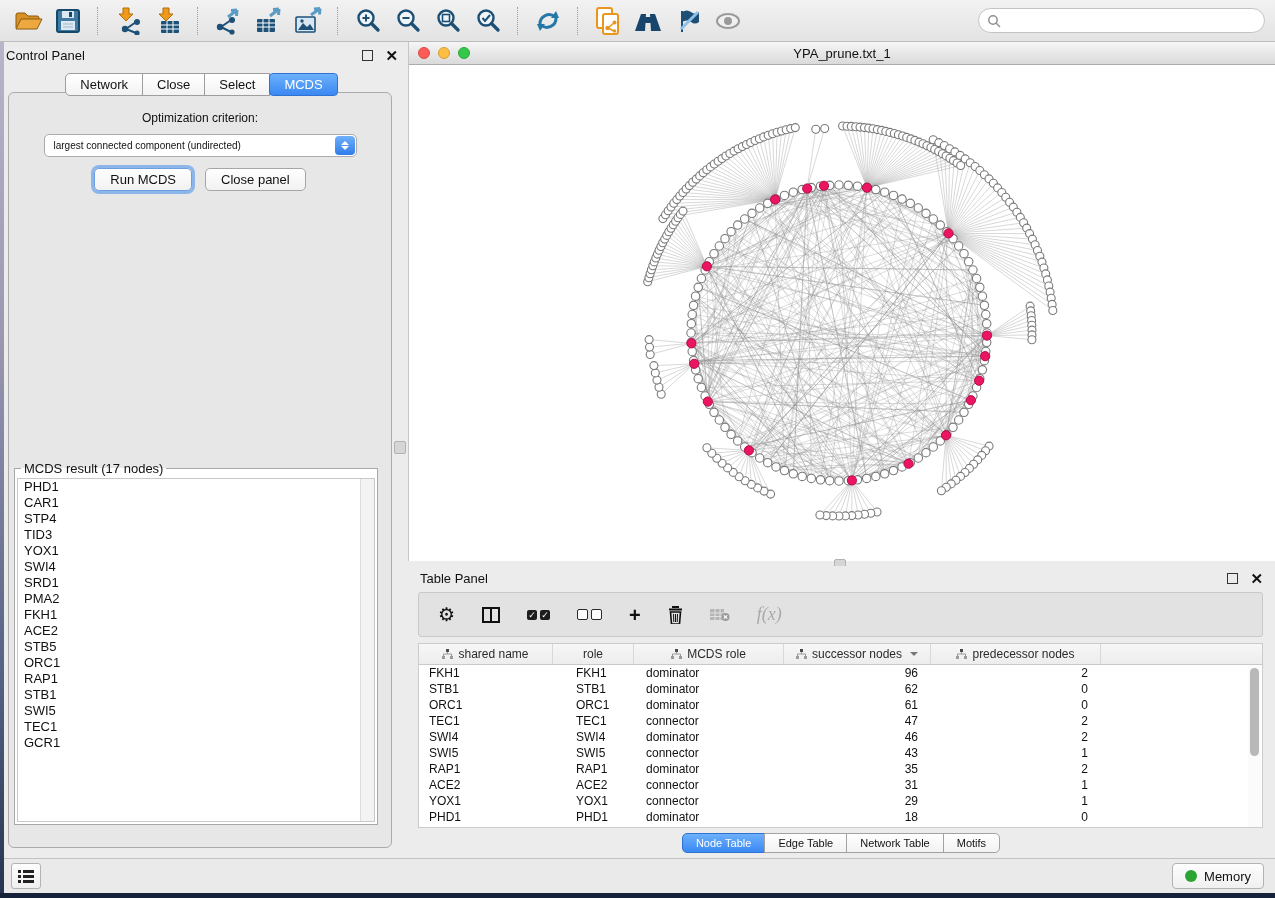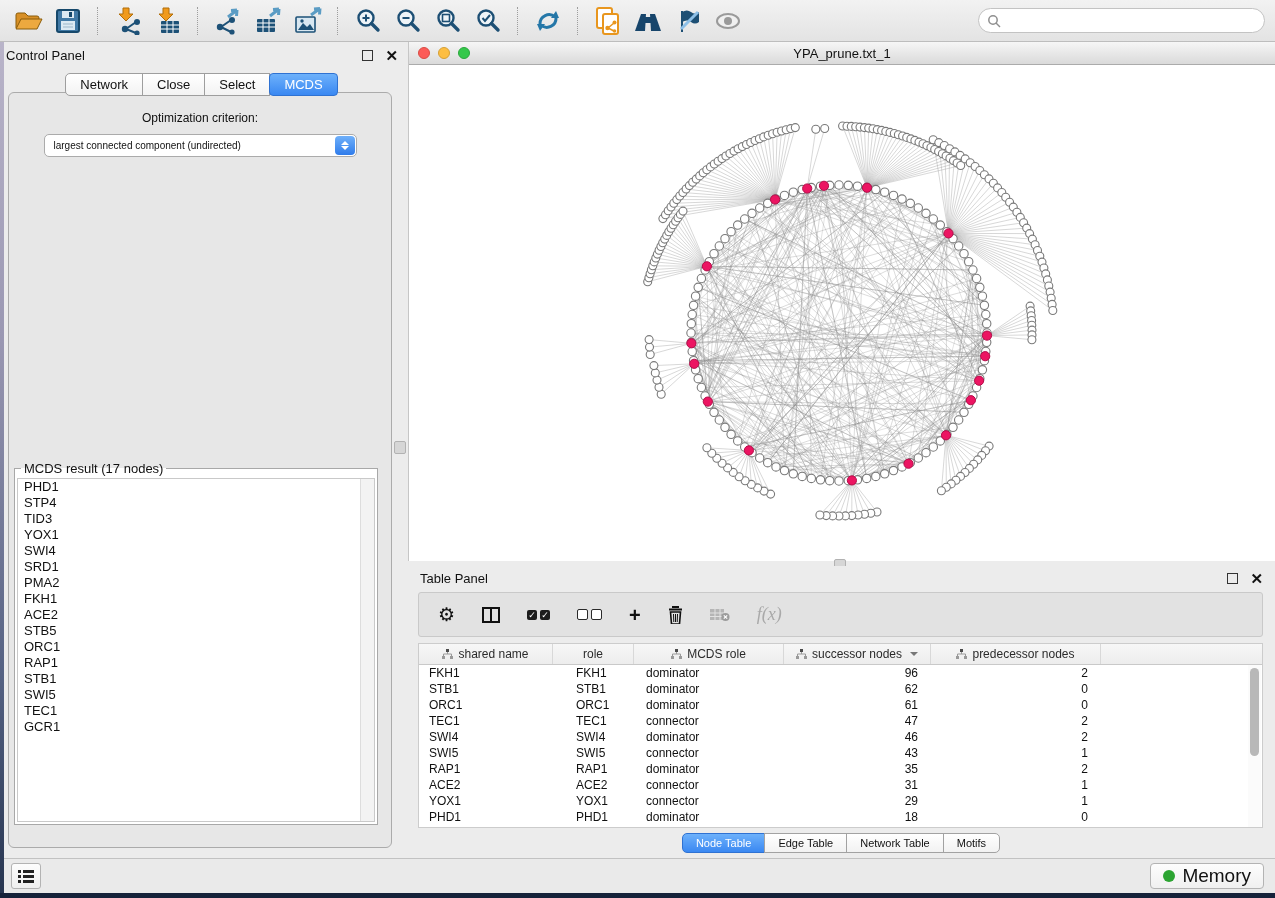--- a/index.html
+++ b/index.html
@@ -106,21 +106,21 @@
   .tp-tab:first-child{border-radius:5px 0 0 5px;}
   .tp-tab:last-child{border-radius:0 5px 5px 0;}
   .tp-tab.active{background:linear-gradient(#6db1fb,#3a88f2);color:#fff;border-color:#2f72d2;border-radius:5px 0 0 5px;}
 
   
   .statusbar{position:absolute;left:0;top:858px;width:1275px;height:35px;box-sizing:border-box;
     background:#eaeaea;border-top:1px solid #c2c2c2;display:flex;align-items:center;padding:0 11px;}
   .sb-listbtn{width:28px;height:24px;background:linear-gradient(#fdfdfd,#efefef);border:1px solid #b3b3b3;
     border-radius:3px;display:flex;align-items:center;justify-content:center;}
   .sb-memory{margin-left:auto;height:24px;background:linear-gradient(#fdfdfd,#f0f0f0);border:1px solid #b3b3b3;
-    border-radius:4px;display:flex;align-items:center;gap:7px;padding:0 12px;font-size:19px;color:#111;}
+    border-radius:4px;display:flex;align-items:center;gap:7px;padding:0 12px;font-size:13px;color:#111;}
   .mem-dot{width:12px;height:12px;border-radius:50%;}
 </style>
 </head>
 <body>
 
 <div class="app">
 
   <div class="toolbar">
     <div class="tb-btn">
       <svg width="30" height="26" viewBox="0 0 30 26">
@@ -276,25 +276,30 @@
     </div>
     <div class="cp-box">
       <div class="opt-label">Optimization criterion:</div>
       <div class="select">
         <span>largest connected component (undirected)</span>
         <span class="stepper">
             <span class="up"></span>
             <span class="dn"></span>
           </span>
       </div>
+      <div class="btn-row">
+        <button class="aq-btn focused">Run MCDS</button>
+        <button class="aq-btn">Close panel</button>
+      </div>
       <fieldset class="mcds-fieldset">
         <legend>MCDS result (17 nodes)</legend>
         <div class="mcds-list" id="mcds-list">
           <div class="mcds-scroll"></div>
         <div class="mcds-item">PHD1</div>
+            <div class="mcds-item">CAR1</div>
             <div class="mcds-item">STP4</div>
             <div class="mcds-item">TID3</div>
             <div class="mcds-item">YOX1</div>
             <div class="mcds-item">SWI4</div>
             <div class="mcds-item">SRD1</div>
             <div class="mcds-item">PMA2</div>
             <div class="mcds-item">FKH1</div>
             <div class="mcds-item">ACE2</div>
             <div class="mcds-item">STB5</div>
             <div class="mcds-item">ORC1</div>

